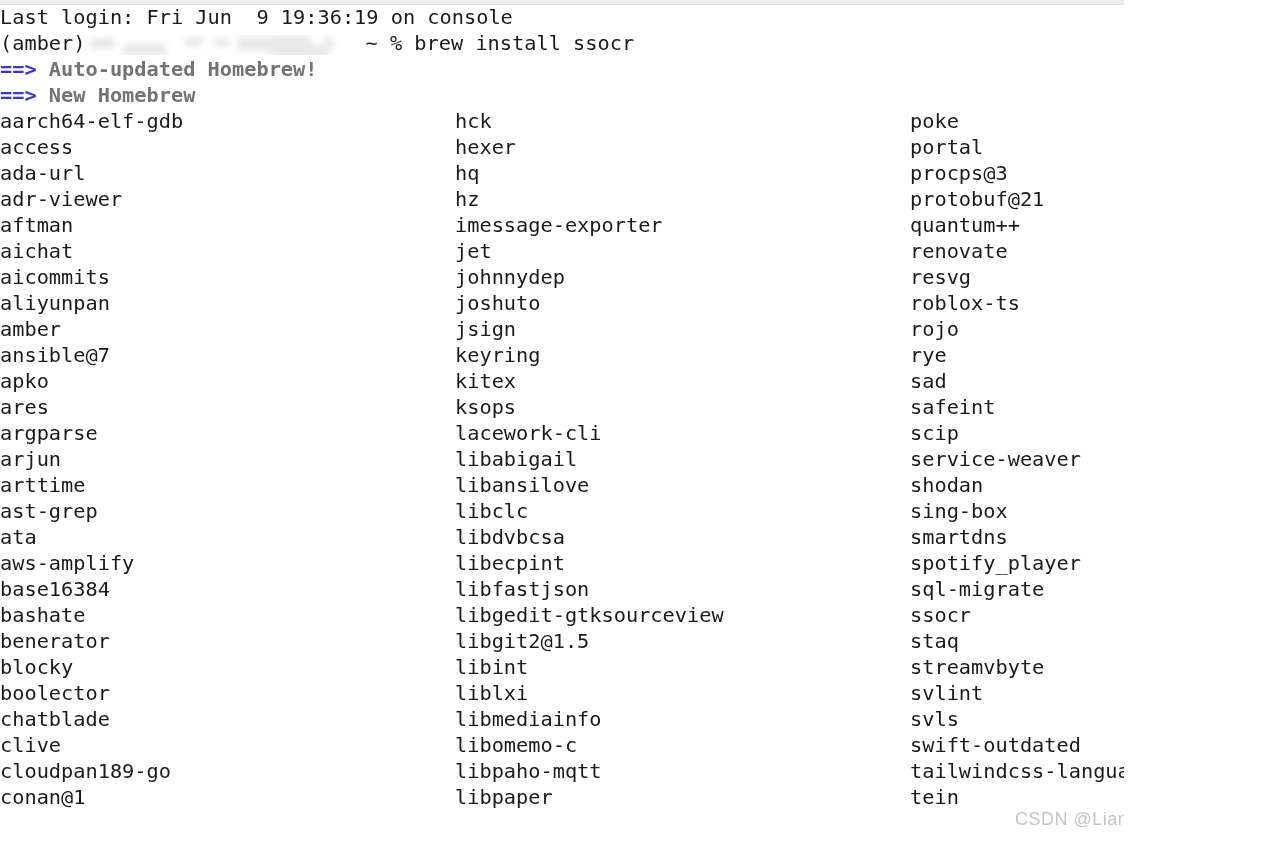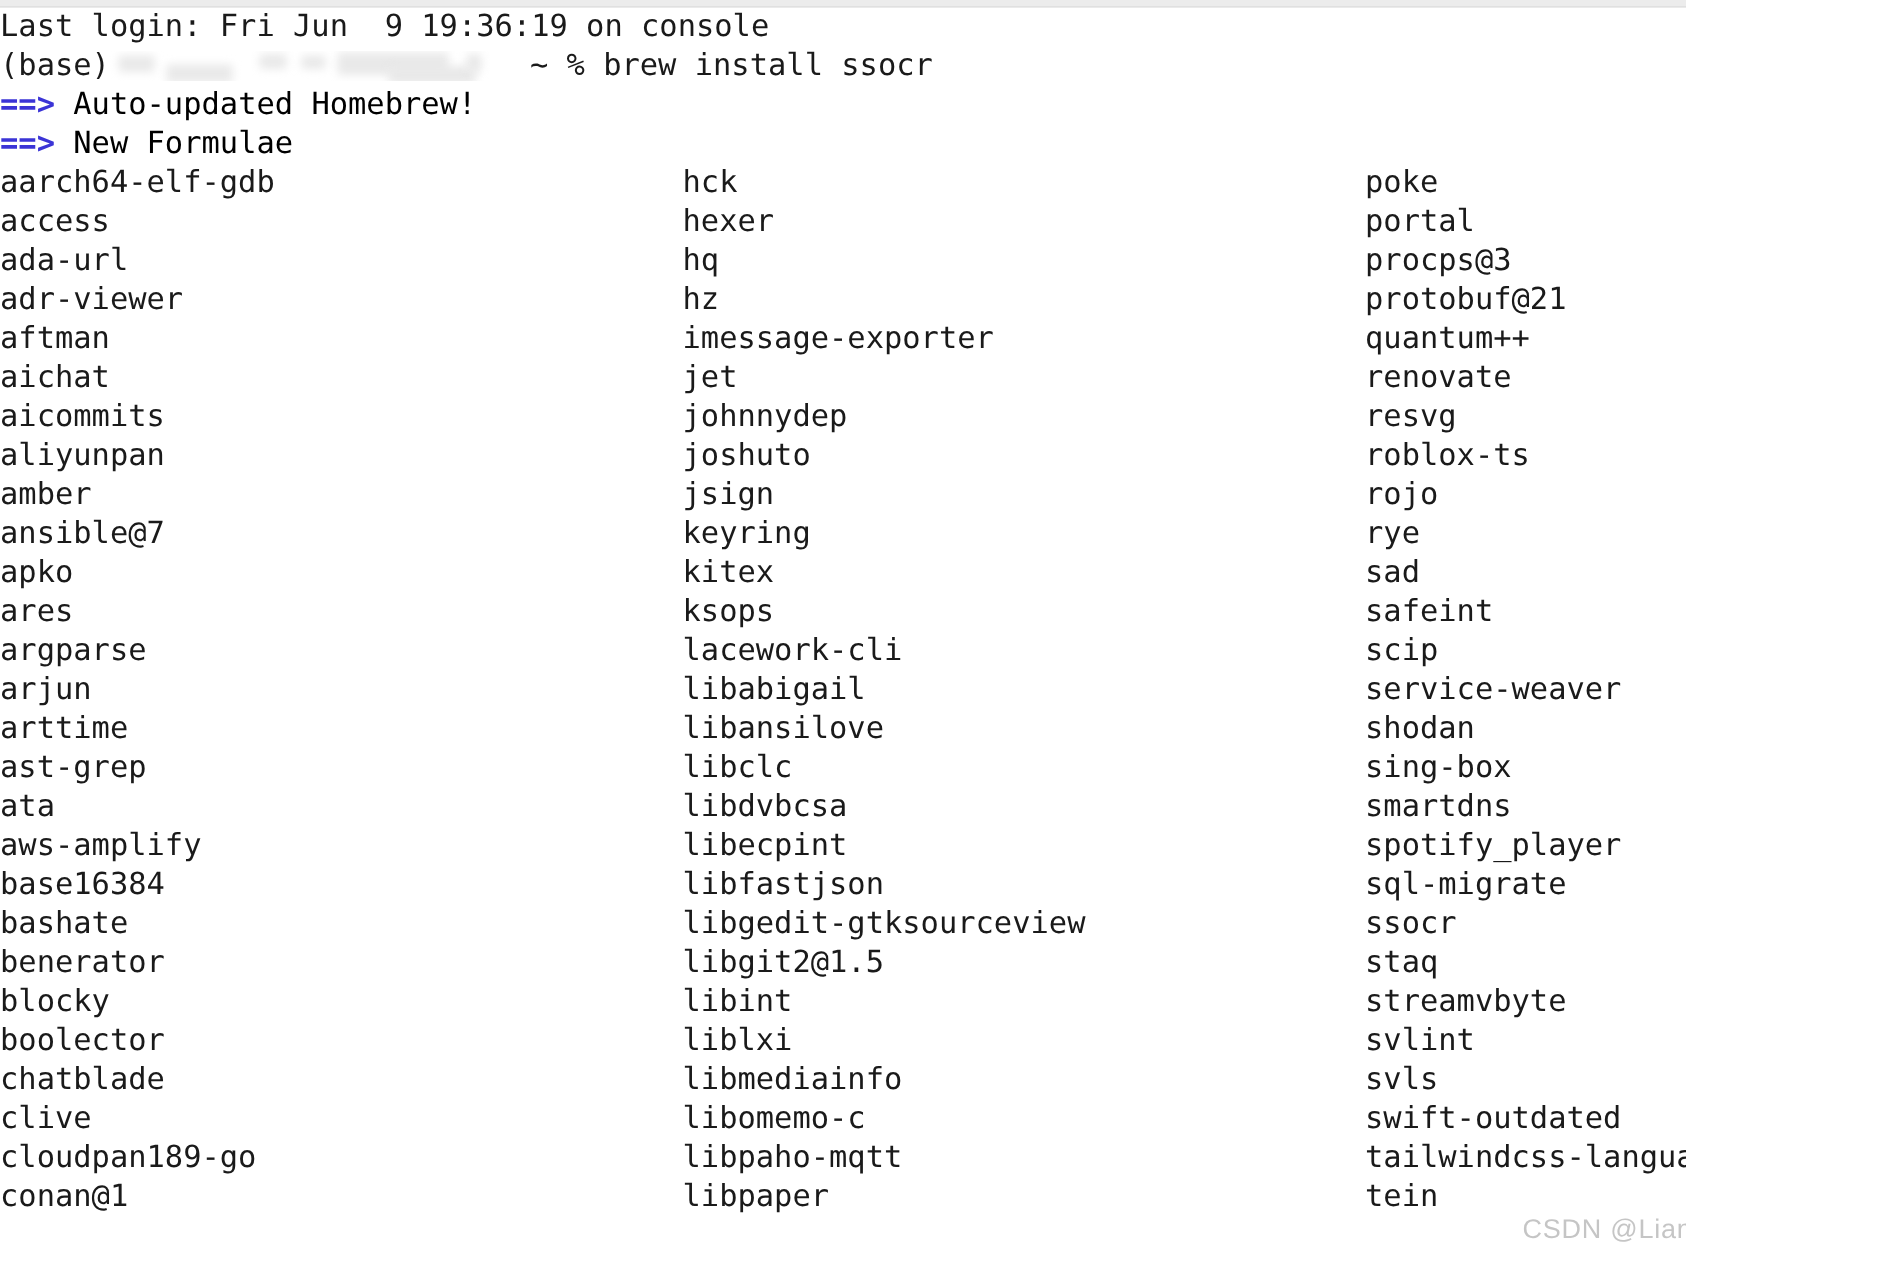--- a/index.html
+++ b/index.html
@@ -45,22 +45,22 @@
     white-space: pre;
     letter-spacing: 0px;
     display: block;
     padding-left: 0px;
   }
   .arrow {
     color: #3b34d6;
     font-weight: bold;
   }
   .bold {
-    font-weight: normal;
-    color: #000000;
+    font-weight: bold;
+    color: #737373;
   }
   .redacted {
     display: inline-block;
     vertical-align: middle;
     width: 280px;
     height: 20px;
     position: relative;
     overflow: hidden;
   }
   .redacted .blur {
@@ -111,27 +111,27 @@
 <body>
 
 <div id="terminal">
 
   <div class="top-strip"></div>
 
   <div class="content">
 
     <div class="line">Last login: Fri Jun  9 19:36:19 on console</div>
 
-    <div class="line"><span>(base)</span><span class="redacted"><span class="blur b1"></span><span class="blur b2"></span><span class="blur b3"></span><span class="blur b4"></span><span class="blur b5"></span><span class="blur b6"></span><span class="blur b7"></span></span><span>~ % brew install ssocr</span></div>
+    <div class="line"><span>(amber)</span><span class="redacted"><span class="blur b1"></span><span class="blur b2"></span><span class="blur b3"></span><span class="blur b4"></span><span class="blur b5"></span><span class="blur b6"></span><span class="blur b7"></span></span><span>~ % brew install ssocr</span></div>
 
 
     <div class="line"><span class="arrow">==&gt;</span><span> </span><span class="bold">Auto-updated Homebrew!</span></div>
 
 
-    <div class="line"><span class="arrow">==&gt;</span><span> </span><span class="bold">New Formulae</span></div>
+    <div class="line"><span class="arrow">==&gt;</span><span> </span><span class="bold">New Homebrew</span></div>
 
     <div class="columns" id="formulae-columns">
       <div class="col col-1" id="col-1"><span class="item">aarch64-elf-gdb</span><span class="item">access</span><span class="item">ada-url</span><span class="item">adr-viewer</span><span class="item">aftman</span><span class="item">aichat</span><span class="item">aicommits</span><span class="item">aliyunpan</span><span class="item">amber</span><span class="item">ansible@7</span><span class="item">apko</span><span class="item">ares</span><span class="item">argparse</span><span class="item">arjun</span><span class="item">arttime</span><span class="item">ast-grep</span><span class="item">ata</span><span class="item">aws-amplify</span><span class="item">base16384</span><span class="item">bashate</span><span class="item">benerator</span><span class="item">blocky</span><span class="item">boolector</span><span class="item">chatblade</span><span class="item">clive</span><span class="item">cloudpan189-go</span><span class="item">conan@1</span></div>
       <div class="col col-2" id="col-2"><span class="item">hck</span><span class="item">hexer</span><span class="item">hq</span><span class="item">hz</span><span class="item">imessage-exporter</span><span class="item">jet</span><span class="item">johnnydep</span><span class="item">joshuto</span><span class="item">jsign</span><span class="item">keyring</span><span class="item">kitex</span><span class="item">ksops</span><span class="item">lacework-cli</span><span class="item">libabigail</span><span class="item">libansilove</span><span class="item">libclc</span><span class="item">libdvbcsa</span><span class="item">libecpint</span><span class="item">libfastjson</span><span class="item">libgedit-gtksourceview</span><span class="item">libgit2@1.5</span><span class="item">libint</span><span class="item">liblxi</span><span class="item">libmediainfo</span><span class="item">libomemo-c</span><span class="item">libpaho-mqtt</span><span class="item">libpaper</span></div>
       <div class="col col-3" id="col-3"><span class="item">poke</span><span class="item">portal</span><span class="item">procps@3</span><span class="item">protobuf@21</span><span class="item">quantum++</span><span class="item">renovate</span><span class="item">resvg</span><span class="item">roblox-ts</span><span class="item">rojo</span><span class="item">rye</span><span class="item">sad</span><span class="item">safeint</span><span class="item">scip</span><span class="item">service-weaver</span><span class="item">shodan</span><span class="item">sing-box</span><span class="item">smartdns</span><span class="item">spotify_player</span><span class="item">sql-migrate</span><span class="item">ssocr</span><span class="item">staq</span><span class="item">streamvbyte</span><span class="item">svlint</span><span class="item">svls</span><span class="item">swift-outdated</span><span class="item">tailwindcss-language-server</span><span class="item">tein</span></div>
     </div>
 
   </div>
 
   <div class="watermark">CSDN @Liang的技术博客</div>

